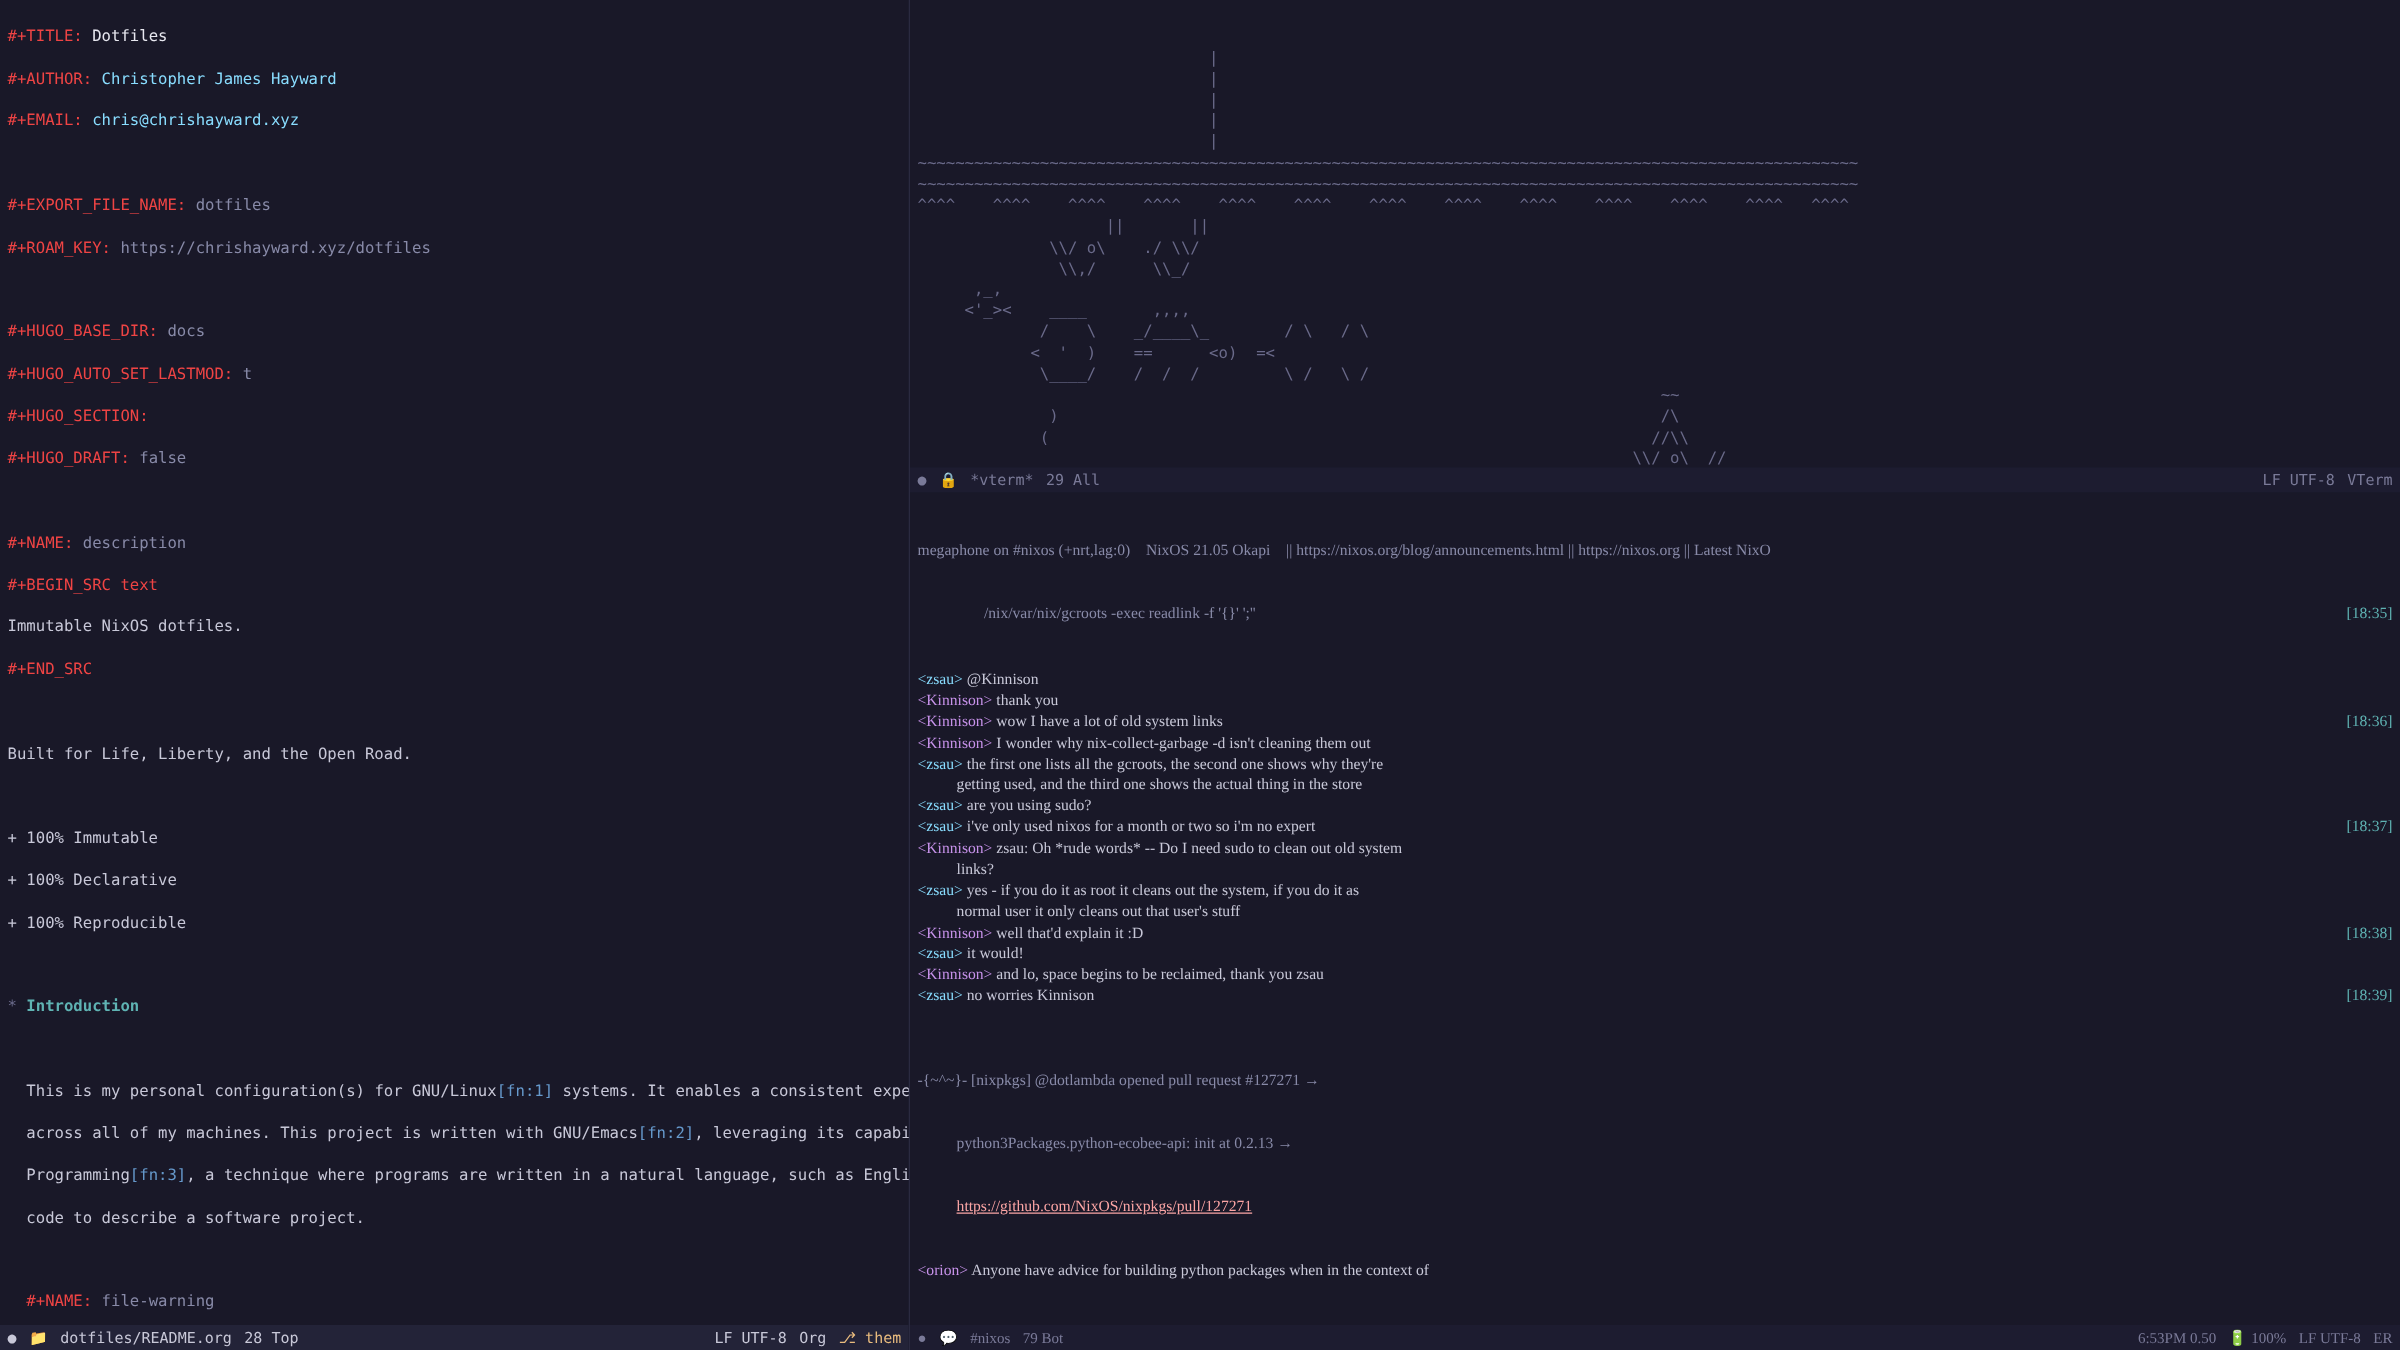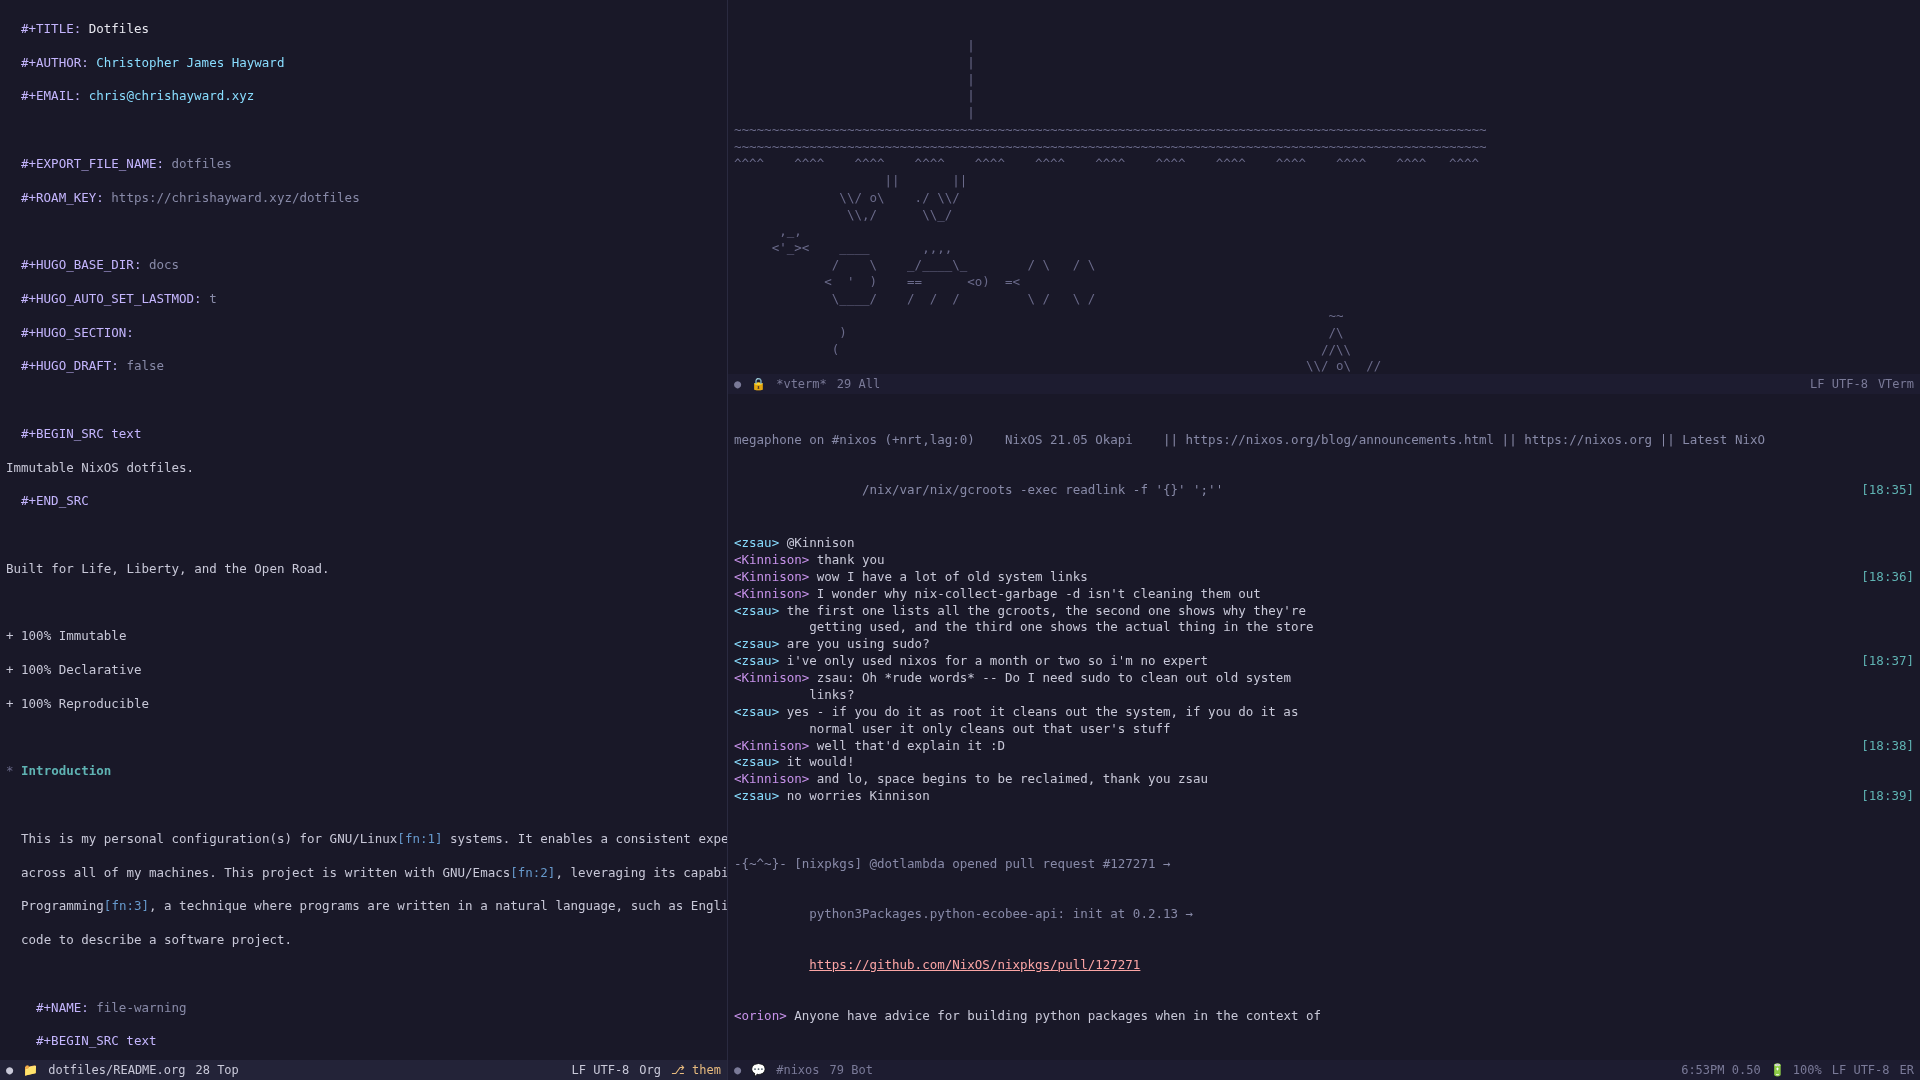--- a/index.html
+++ b/index.html
@@ -36,20 +36,21 @@
     position: relative;
     overflow: hidden;
     white-space: pre;
     padding: 4px 6px;
   }
   .right-bottom {
     position: relative;
     overflow: hidden;
     white-space: pre;
     padding: 4px 6px 0 6px;
+    font-family: Liberation Serif, serif;
   }
   .modeline {
     position: absolute;
     bottom: 0;
     left: 0;
     right: 0;
     height: 20px;
     background: #232338;
     display: flex;
     align-items: center;
@@ -58,21 +59,21 @@
     gap: 10px;
   }
   .modeline-inactive {
     background: #1d1c30;
     color: #7a7a98;
   }
   .modeline .spacer { flex: 1; }
   .modeline .git { color: #e8bb7e; }
 
   
-  .kw-gray   { color: #c4b5fd; margin-left: 15px; }
+  .kw-gray   { color: #ef4444; }
   .kw-cyan   { color: #89ddff; }
   .kw-white  { color: #e8e8f0; }
   .kw-tealh  { color: #5fb3b3; font-weight: bold; }
   .kw-blue   { color: #6699cc; }
   .kw-dim    { color: #888aa8; }
   .kw-link   { color: #fca5a5; text-decoration: underline; }
   .star      { color: #6a6a8a; }
   .irc-nick  { color: #89ddff; text-align: center; }
   .irc-nick2 { color: #c792ea; }
   .irc-srv   { color: #888aa8; }
@@ -95,20 +96,21 @@
 <span class="line"><span class="kw-gray">#+EMAIL:</span> <span class="kw-cyan">chris@chrishayward.xyz</span></span>
 <span class="line"> </span>
 <span class="line"><span class="kw-gray">#+EXPORT_FILE_NAME:</span> <span class="kw-dim">dotfiles</span></span>
 <span class="line"><span class="kw-gray">#+ROAM_KEY:</span> <span class="kw-dim">https://chrishayward.xyz/dotfiles</span></span>
 <span class="line"> </span>
 <span class="line"><span class="kw-gray">#+HUGO_BASE_DIR:</span> <span class="kw-dim">docs</span></span>
 <span class="line"><span class="kw-gray">#+HUGO_AUTO_SET_LASTMOD:</span> <span class="kw-dim">t</span></span>
 <span class="line"><span class="kw-gray">#+HUGO_SECTION:</span></span>
 <span class="line"><span class="kw-gray">#+HUGO_DRAFT:</span> <span class="kw-dim">false</span></span>
 <span class="line"> </span>
+<span class="line"><span class="kw-gray">#+NAME:</span> <span class="kw-dim">description</span></span>
 <span class="line"><span class="kw-gray">#+BEGIN_SRC text</span></span>
 <span class="line">Immutable NixOS dotfiles.</span>
 <span class="line"><span class="kw-gray">#+END_SRC</span></span>
 <span class="line"> </span>
 <span class="line">Built for Life, Liberty, and the Open Road.</span>
 <span class="line"> </span>
 <span class="line">+ 100% Immutable</span>
 <span class="line">+ 100% Declarative</span>
 <span class="line">+ 100% Reproducible</span>
 <span class="line"> </span>

